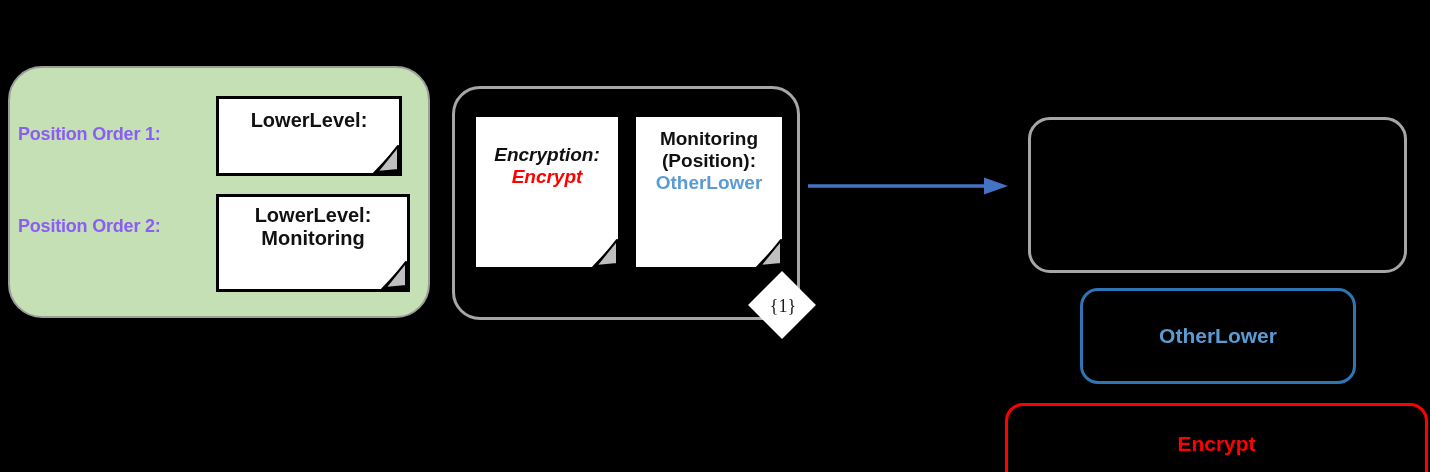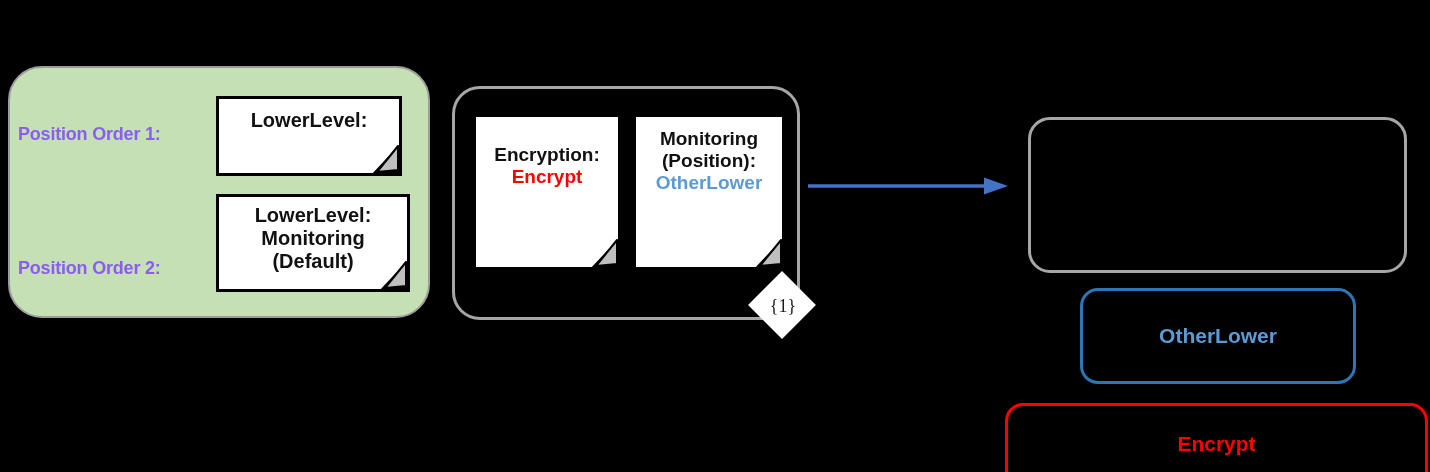--- a/index.html
+++ b/index.html
@@ -37,21 +37,21 @@
 
   .pos-label {
     position: absolute;
     font-weight: bold;
     font-size: 18px;
     color: #8b5cf6;
     white-space: nowrap;
     letter-spacing: -0.2px;
   }
   .pos-label-1 { left: 18px; top: 124px; }
-  .pos-label-2 { left: 18px; top: 216px; margin-top: 42px; }
+  .pos-label-2 { left: 18px; top: 216px; }
 
   
   .note {
     position: absolute;
     box-sizing: border-box;
     background: #FFFFFF;
   }
   .note .note-body {
     position: absolute;
     left: 0; top: 0; right: 0; bottom: 0;
@@ -108,21 +108,21 @@
     border-radius: 28px;
     box-sizing: border-box;
   }
 
   .note-enc {
     left: 473px;
     top: 114px;
     width: 148px;
     height: 156px;
   }
-  .note-enc .note-text { top: 30px; font-size: 19px; }
+  .note-enc .note-text { top: 30px; font-size: 19px; font-style: italic; }
 
   .note-mon {
     left: 633px;
     top: 114px;
     width: 152px;
     height: 156px;
   }
   .note-mon .note-text { top: 14px; font-size: 19px; }
 
   .val-red   { color: #FF0000; }
@@ -226,21 +226,20 @@
       <polygon points="34,0 34,34 2,34" fill="#000000"></polygon>
       <polygon points="30,4 30,28 9,30" fill="#BFBFBF" stroke="#000000" stroke-width="2" stroke-linejoin="round"></polygon>
     </svg>
   </div>
 
   <div class="note note-pos2">
     <div class="note-body"></div>
     <div class="note-text">
       <div>LowerLevel:</div>
       <div>Monitoring</div>
-      <div>(Default)</div>
     </div>
     <svg class="fold" viewBox="0 0 34 34">
       <polygon points="34,0 34,34 2,34" fill="#000000"></polygon>
       <polygon points="30,4 30,28 9,30" fill="#BFBFBF" stroke="#000000" stroke-width="2" stroke-linejoin="round"></polygon>
     </svg>
   </div>
 
   <div class="mid-container"></div>
 
   <div class="note note-enc">

